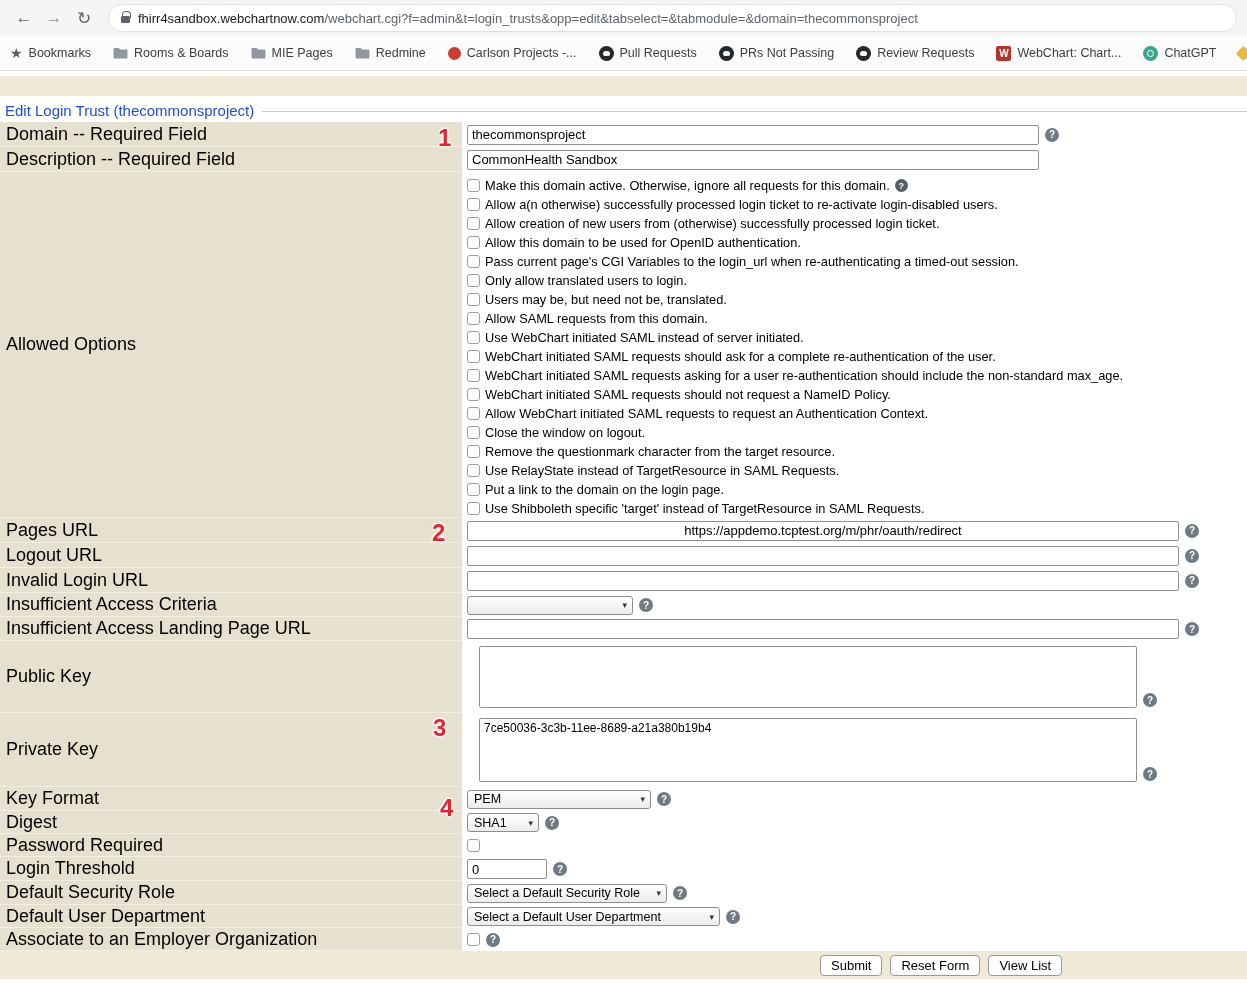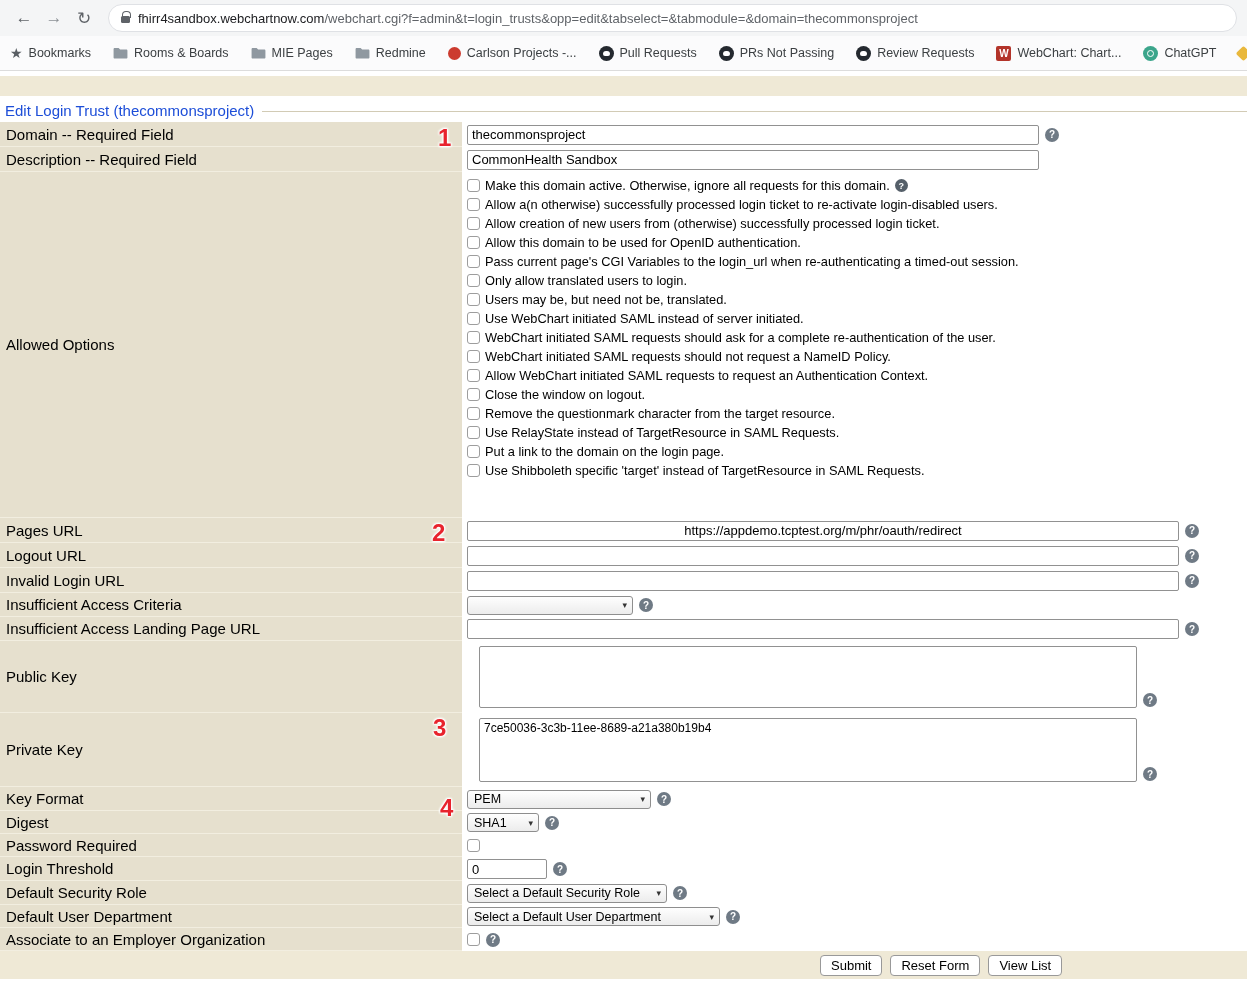--- a/index.html
+++ b/index.html
@@ -47,21 +47,21 @@
   
   .page { position:relative; background:#fff; height:930px; }
   .strip { height:20px; background:#efe9d6; margin-top:5px; }
   .head-row { display:flex; align-items:center; height:20px; margin:4px 0 2px 0; }
   .page-title { font-size:15px; font-weight:normal; color:#1d4ed8; margin:0 8px 0 5px; white-space:nowrap; }
   .head-line { flex:1; border-top:1px solid #d2cbb5; height:0; margin-top:3px; }
   
   .row { display:flex; align-items:stretch; }
   .lbl {
     flex:0 0 462px; width:462px; background:#e6e0ce; padding:0 6px 0 6px;
-    display:flex; align-items:center; font-size:15px; color:#000;
+    display:flex; align-items:center; font-size:18px; color:#000;
     border-bottom:1px solid #f2eee0;
   }
   .fld { flex:1; background:#fff; display:flex; align-items:center; gap:6px; padding-left:5px; }
   .ti {
     height:20px; border:1px solid #919191; border-radius:2px; background:#fff;
     font-size:13px; padding:0 4px; font-family:"Liberation Sans", sans-serif;
   }
   .w572 { width:572px; } .w712 { width:712px;text-align:center; } .w80 { width:80px; }
   .ta {
     border:1px solid #919191; border-radius:2px; background:#fff;
@@ -213,25 +213,33 @@
           <label class="opt">
               <span class="cb"></span>
               <span>Only allow translated users to login.</span>
             </label>
           <label class="opt">
               <span class="cb"></span>
               <span>Users may be, but need not be, translated.</span>
             </label>
           <label class="opt">
               <span class="cb"></span>
+              <span>Allow SAML requests from this domain.</span>
+            </label>
+          <label class="opt">
+              <span class="cb"></span>
               <span>Use WebChart initiated SAML instead of server initiated.</span>
             </label>
           <label class="opt">
               <span class="cb"></span>
               <span>WebChart initiated SAML requests should ask for a complete re-authentication of the user.</span>
+            </label>
+          <label class="opt">
+              <span class="cb"></span>
+              <span>WebChart initiated SAML requests asking for a user re-authentication should include the non-standard max_age.</span>
             </label>
           <label class="opt">
               <span class="cb"></span>
               <span>WebChart initiated SAML requests should not request a NameID Policy.</span>
             </label>
           <label class="opt">
               <span class="cb"></span>
               <span>Allow WebChart initiated SAML requests to request an Authentication Context.</span>
             </label>
           <label class="opt">

